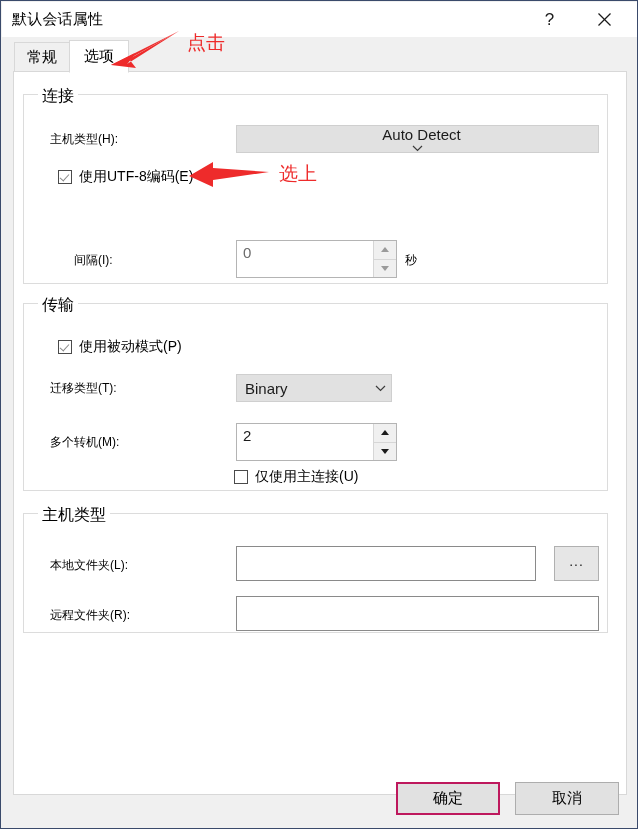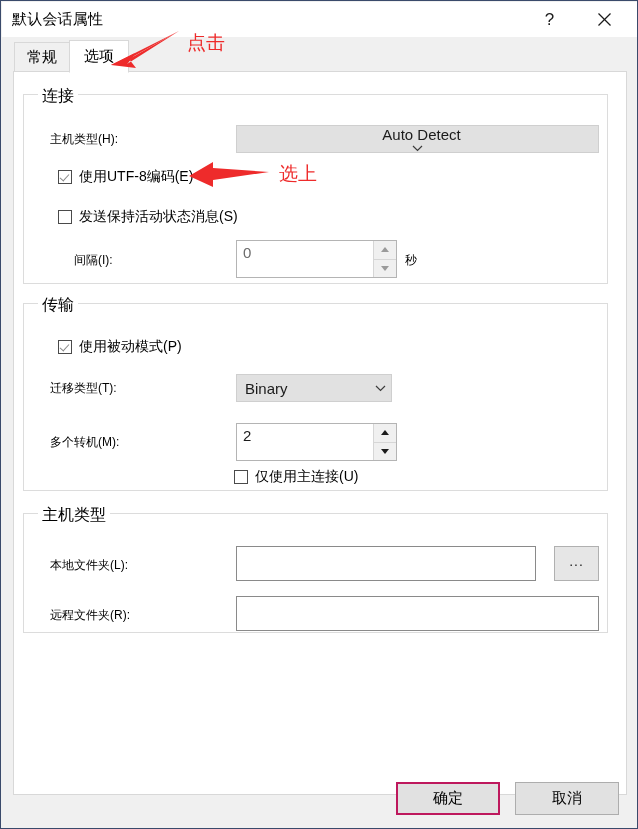--- a/index.html
+++ b/index.html
@@ -369,24 +369,20 @@
               <polyline points="1,1 5.5,5.5 10,1" fill="none" stroke="#3c3c3c" stroke-width="1.2"></polyline>
             </svg>
         </span>
       </div>
 
       <div class="checkrow" style="left:34px; top:73px;">
         <span class="cbbox checked"></span>
         <span class="cblabel">使用UTF-8编码(E)</span>
       </div>
 
-      <div class="checkrow" style="left:34px; top:113px;">
-        <span class="cbbox"></span>
-        <span class="cblabel">发送保持活动状态消息(S)</span>
-      </div>
 
       <div class="fieldlabel" style="left:50px; top:157px;">间隔(I):</div>
 
       <div class="spinner" style="left:212px; top:145px; width:161px;">
         <span class="sp-value">0</span>
         <span class="sp-buttons">
           <span class="sp-btn sp-up">
               <i class="sp-tri"></i>
             </span>
           <span class="sp-btn sp-down">

